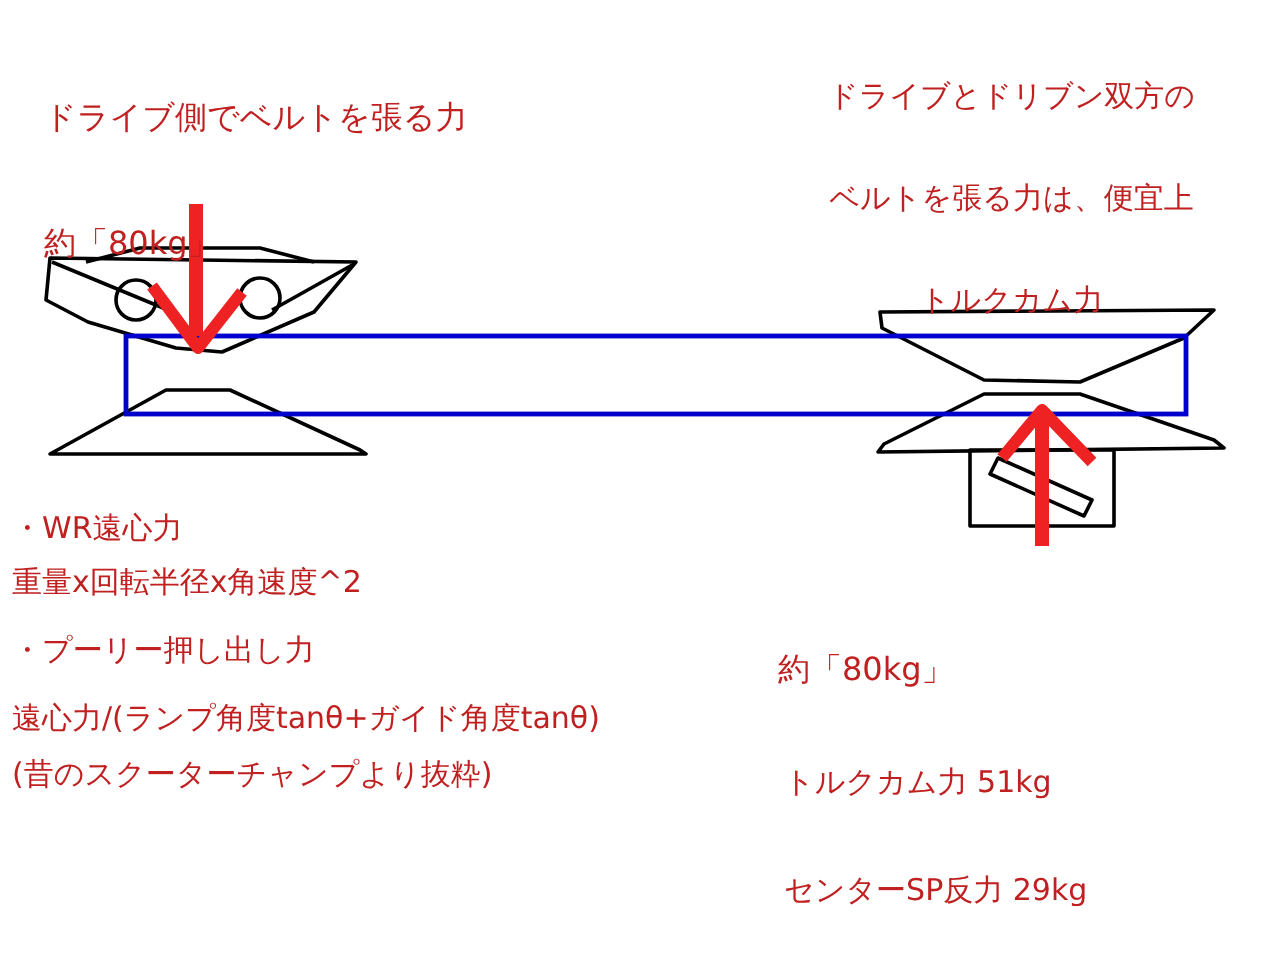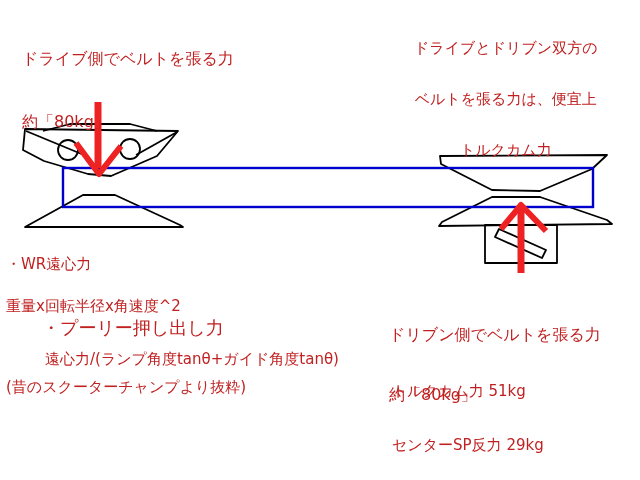--- a/index.html
+++ b/index.html
@@ -6,23 +6,23 @@
   .canvas {
     position:relative; width:640px; height:453px; background:#ffffff;
     overflow:hidden; font-family:"DejaVu Sans", sans-serif;
   }
   .diagram-svg { position:absolute; left:0; top:0; width:640px; height:480px; }
   .txt { position:absolute; color:#c02020; white-space:pre; }
   .t-drive-tension { left:22px; top:6px;  font-size:16px; line-height:21px; }
   .t-note          { left:397px; top:6px; font-size:15px; line-height:17px; }
   .t-note .indent  { padding-left:17px;text-align:center; }
   .t-wr-title      { left:6px; top:255px; font-size:15px; }
-  .t-wr-formula    { left:6px; top:297px; font-size:15px; }
-  .t-pulley-title  { left:6px; top:316px; font-size:18px;margin-left:36px; }
-  .t-pulley-formula{ left:6px; top:350px; font-size:15px;margin-left:39px; }
+  .t-wr-formula    { left:6px; top:282px; font-size:15px; }
+  .t-pulley-title  { left:6px; top:316px; font-size:15px; }
+  .t-pulley-formula{ left:6px; top:350px; font-size:15px; }
   .t-source        { left:6px; top:378px; font-size:15px;text-align:center; }
   .t-driven-tension{ left:389px; top:285px; font-size:16px; line-height:20px; }
   .t-forces        { left:392px; top:346px; font-size:15px; line-height:18px; }
   .t-secret        { left:392px; top:448px; font-size:15px; }
 </style>
 </head>
 <body>
 
 <div class="canvas">
 
@@ -68,21 +68,20 @@
     <div class="indent">トルクカム力</div>
   </div>
 
   <div class="txt t-wr-title">・WR遠心力</div>
   <div class="txt t-wr-formula">重量x回転半径x角速度^2</div>
   <div class="txt t-pulley-title">・プーリー押し出し力</div>
   <div class="txt t-pulley-formula">遠心力/(ランプ角度tanθ+ガイド角度tanθ)</div>
   <div class="txt t-source">(昔のスクーターチャンプより抜粋)</div>
 
   <div class="txt t-driven-tension">
-    <div>ドリブン側でベルトを張る力</div>
     <div>約「80kg」</div>
   </div>
 
   <div class="txt t-forces">
     <div>トルクカム力 51kg</div>
     <div>センターSP反力 29kg</div>
   </div>
 
 
 </div>

